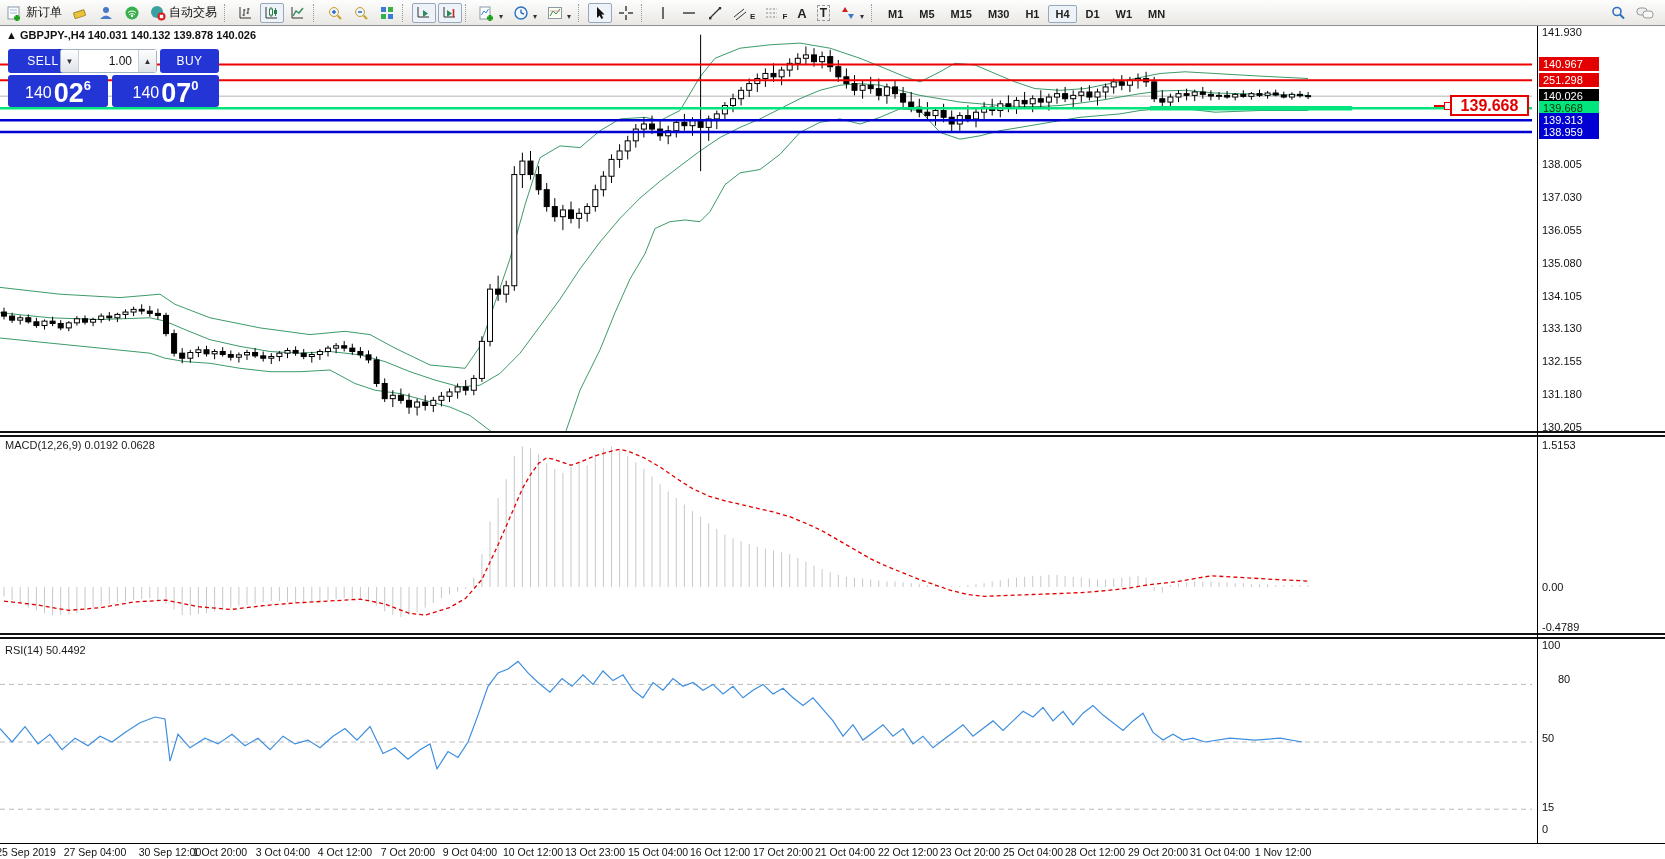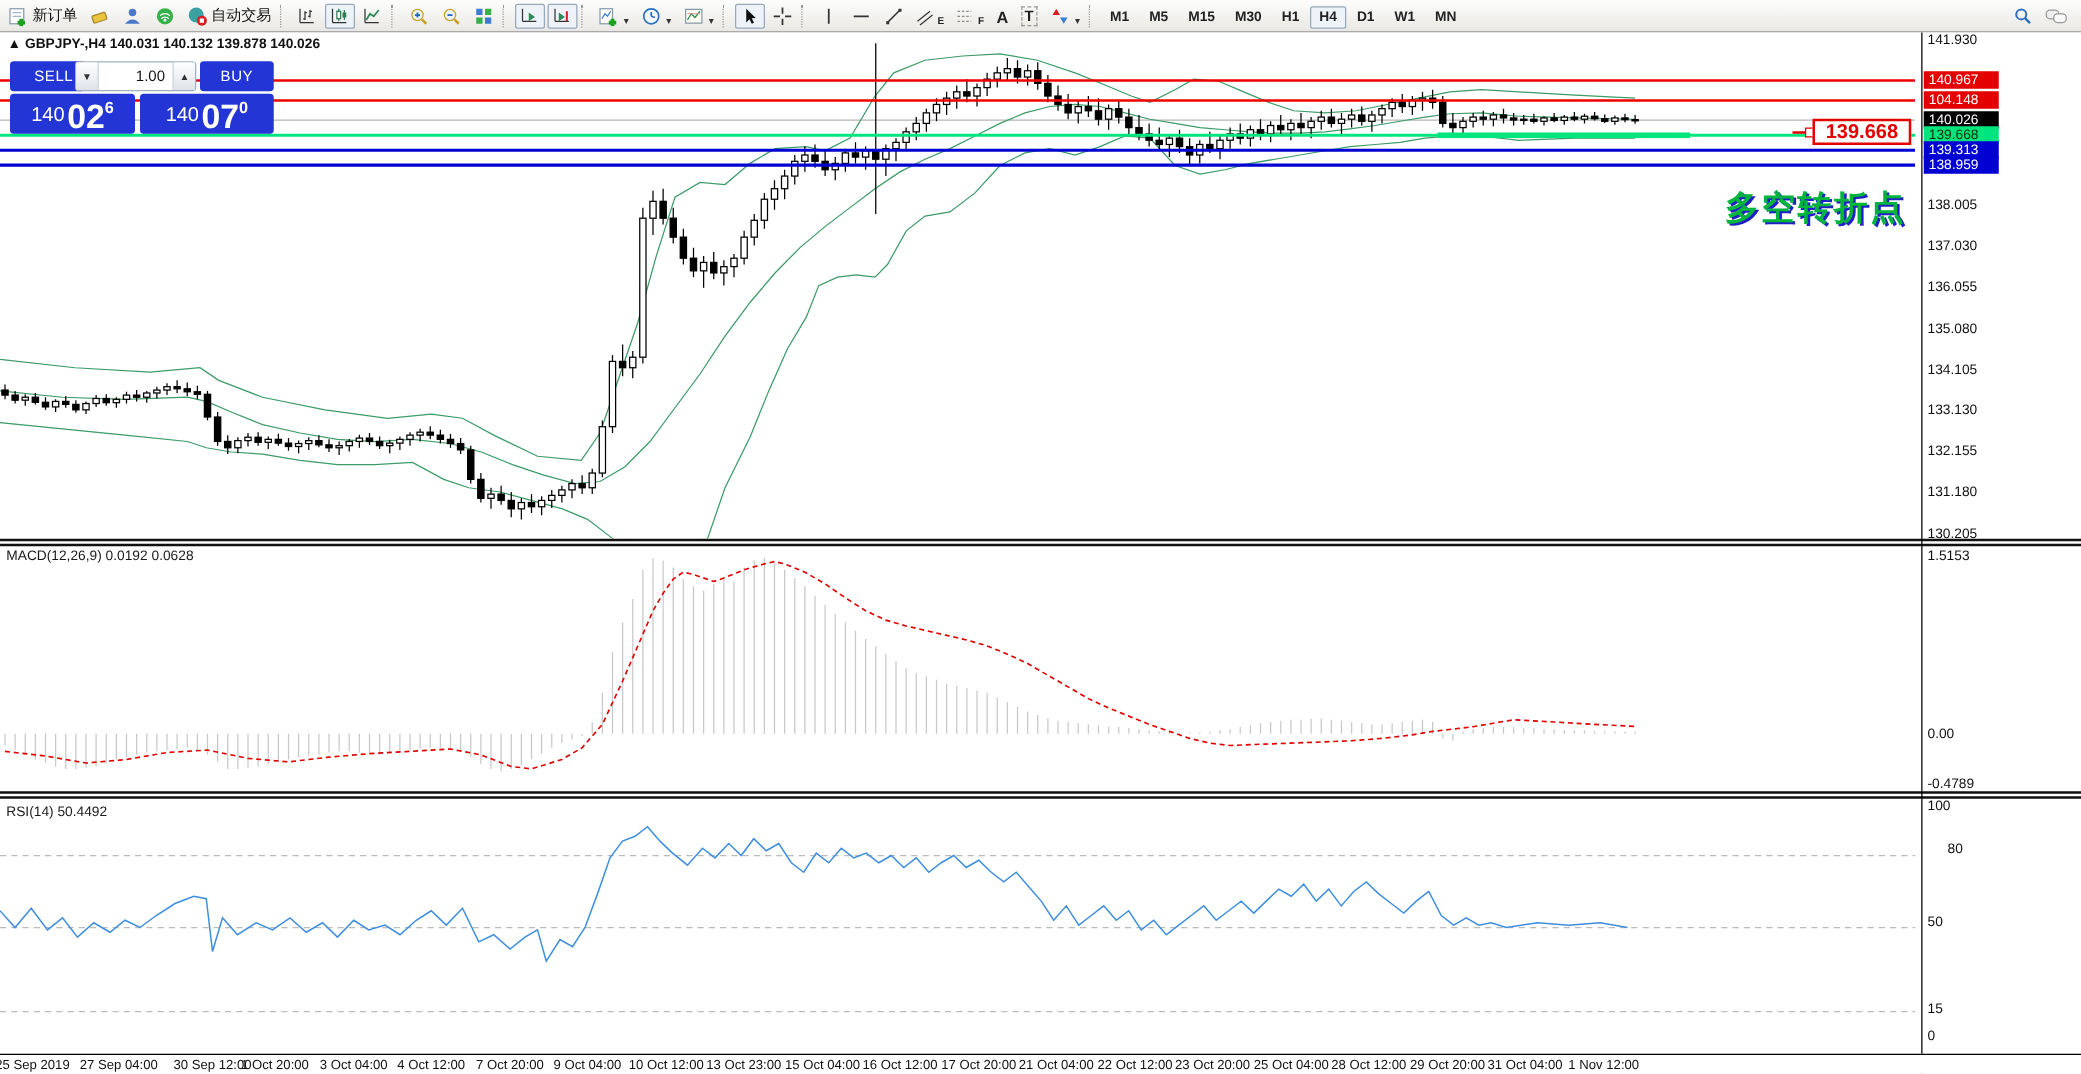--- a/index.html
+++ b/index.html
@@ -793,21 +793,21 @@
         <div class="axis-tick" style="top: 401px;">130.205</div>
         <div class="axis-tick" style="top: 419px;">1.5153</div>
         <div class="axis-tick" style="top: 561px;">0.00</div>
         <div class="axis-tick" style="top: 601px;">-0.4789</div>
         <div class="axis-tick" style="top: 619px;">100</div>
         <div class="axis-tick" style="top: 653px; padding-left: 16px;">80</div>
         <div class="axis-tick" style="top: 712px;">50</div>
         <div class="axis-tick" style="top: 781px;">15</div>
         <div class="axis-tick" style="top: 803px;">0</div>
         <div class="axis-badge" style="top: 38px; background: rgb(228, 0, 0); color: rgb(255, 255, 255);">140.967</div>
-        <div class="axis-badge" style="top: 54px; background: rgb(228, 0, 0); color: rgb(255, 255, 255);">104.148</div>
+        <div class="axis-badge" style="top: 54px; background: rgb(228, 0, 0); color: rgb(255, 255, 255);">251.298</div>
         <div class="axis-badge" style="top: 70px; background: rgb(0, 0, 0); color: rgb(255, 255, 255);">140.026</div>
         <div class="axis-badge" style="top: 82px; background: rgb(0, 229, 126); color: rgb(16, 48, 0);">139.668</div>
         <div class="axis-badge" style="top: 94px; background: rgb(0, 0, 210); color: rgb(255, 255, 255);">139.313</div>
         <div class="axis-badge" style="top: 106px; background: rgb(0, 0, 210); color: rgb(255, 255, 255);">138.959</div>
       </div>
     <div id="timebar">
         <div class="time-tick" style="left: 26px;">25 Sep 2019</div>
         <div class="time-tick" style="left: 95px;">27 Sep 04:00</div>
         <div class="time-tick" style="left: 170px;">30 Sep 12:00</div>
         <div class="time-tick" style="left: 220px;">1 Oct 20:00</div>
@@ -867,15 +867,14 @@
     <div class="panel-label" style="top:413px;">
       <span>MACD(12,26,9)</span> <span>0.0192</span> <span>0.0628</span>
     </div>
     <div class="panel-label" style="top:618px;">
       <span>RSI(14)</span> <span>50.4492</span>
     </div>
 
     <div id="price-tag-leader"></div>
     <div id="price-tag-dot"></div>
     <div id="price-tag">139.668</div>
-    <div id="note-text" style="color: rgb(0, 180, 60); text-shadow: rgb(32, 32, 200) 2px 2px 0px;">多空转折点</div>
   </div>
 </div>
 
 </body></html>

